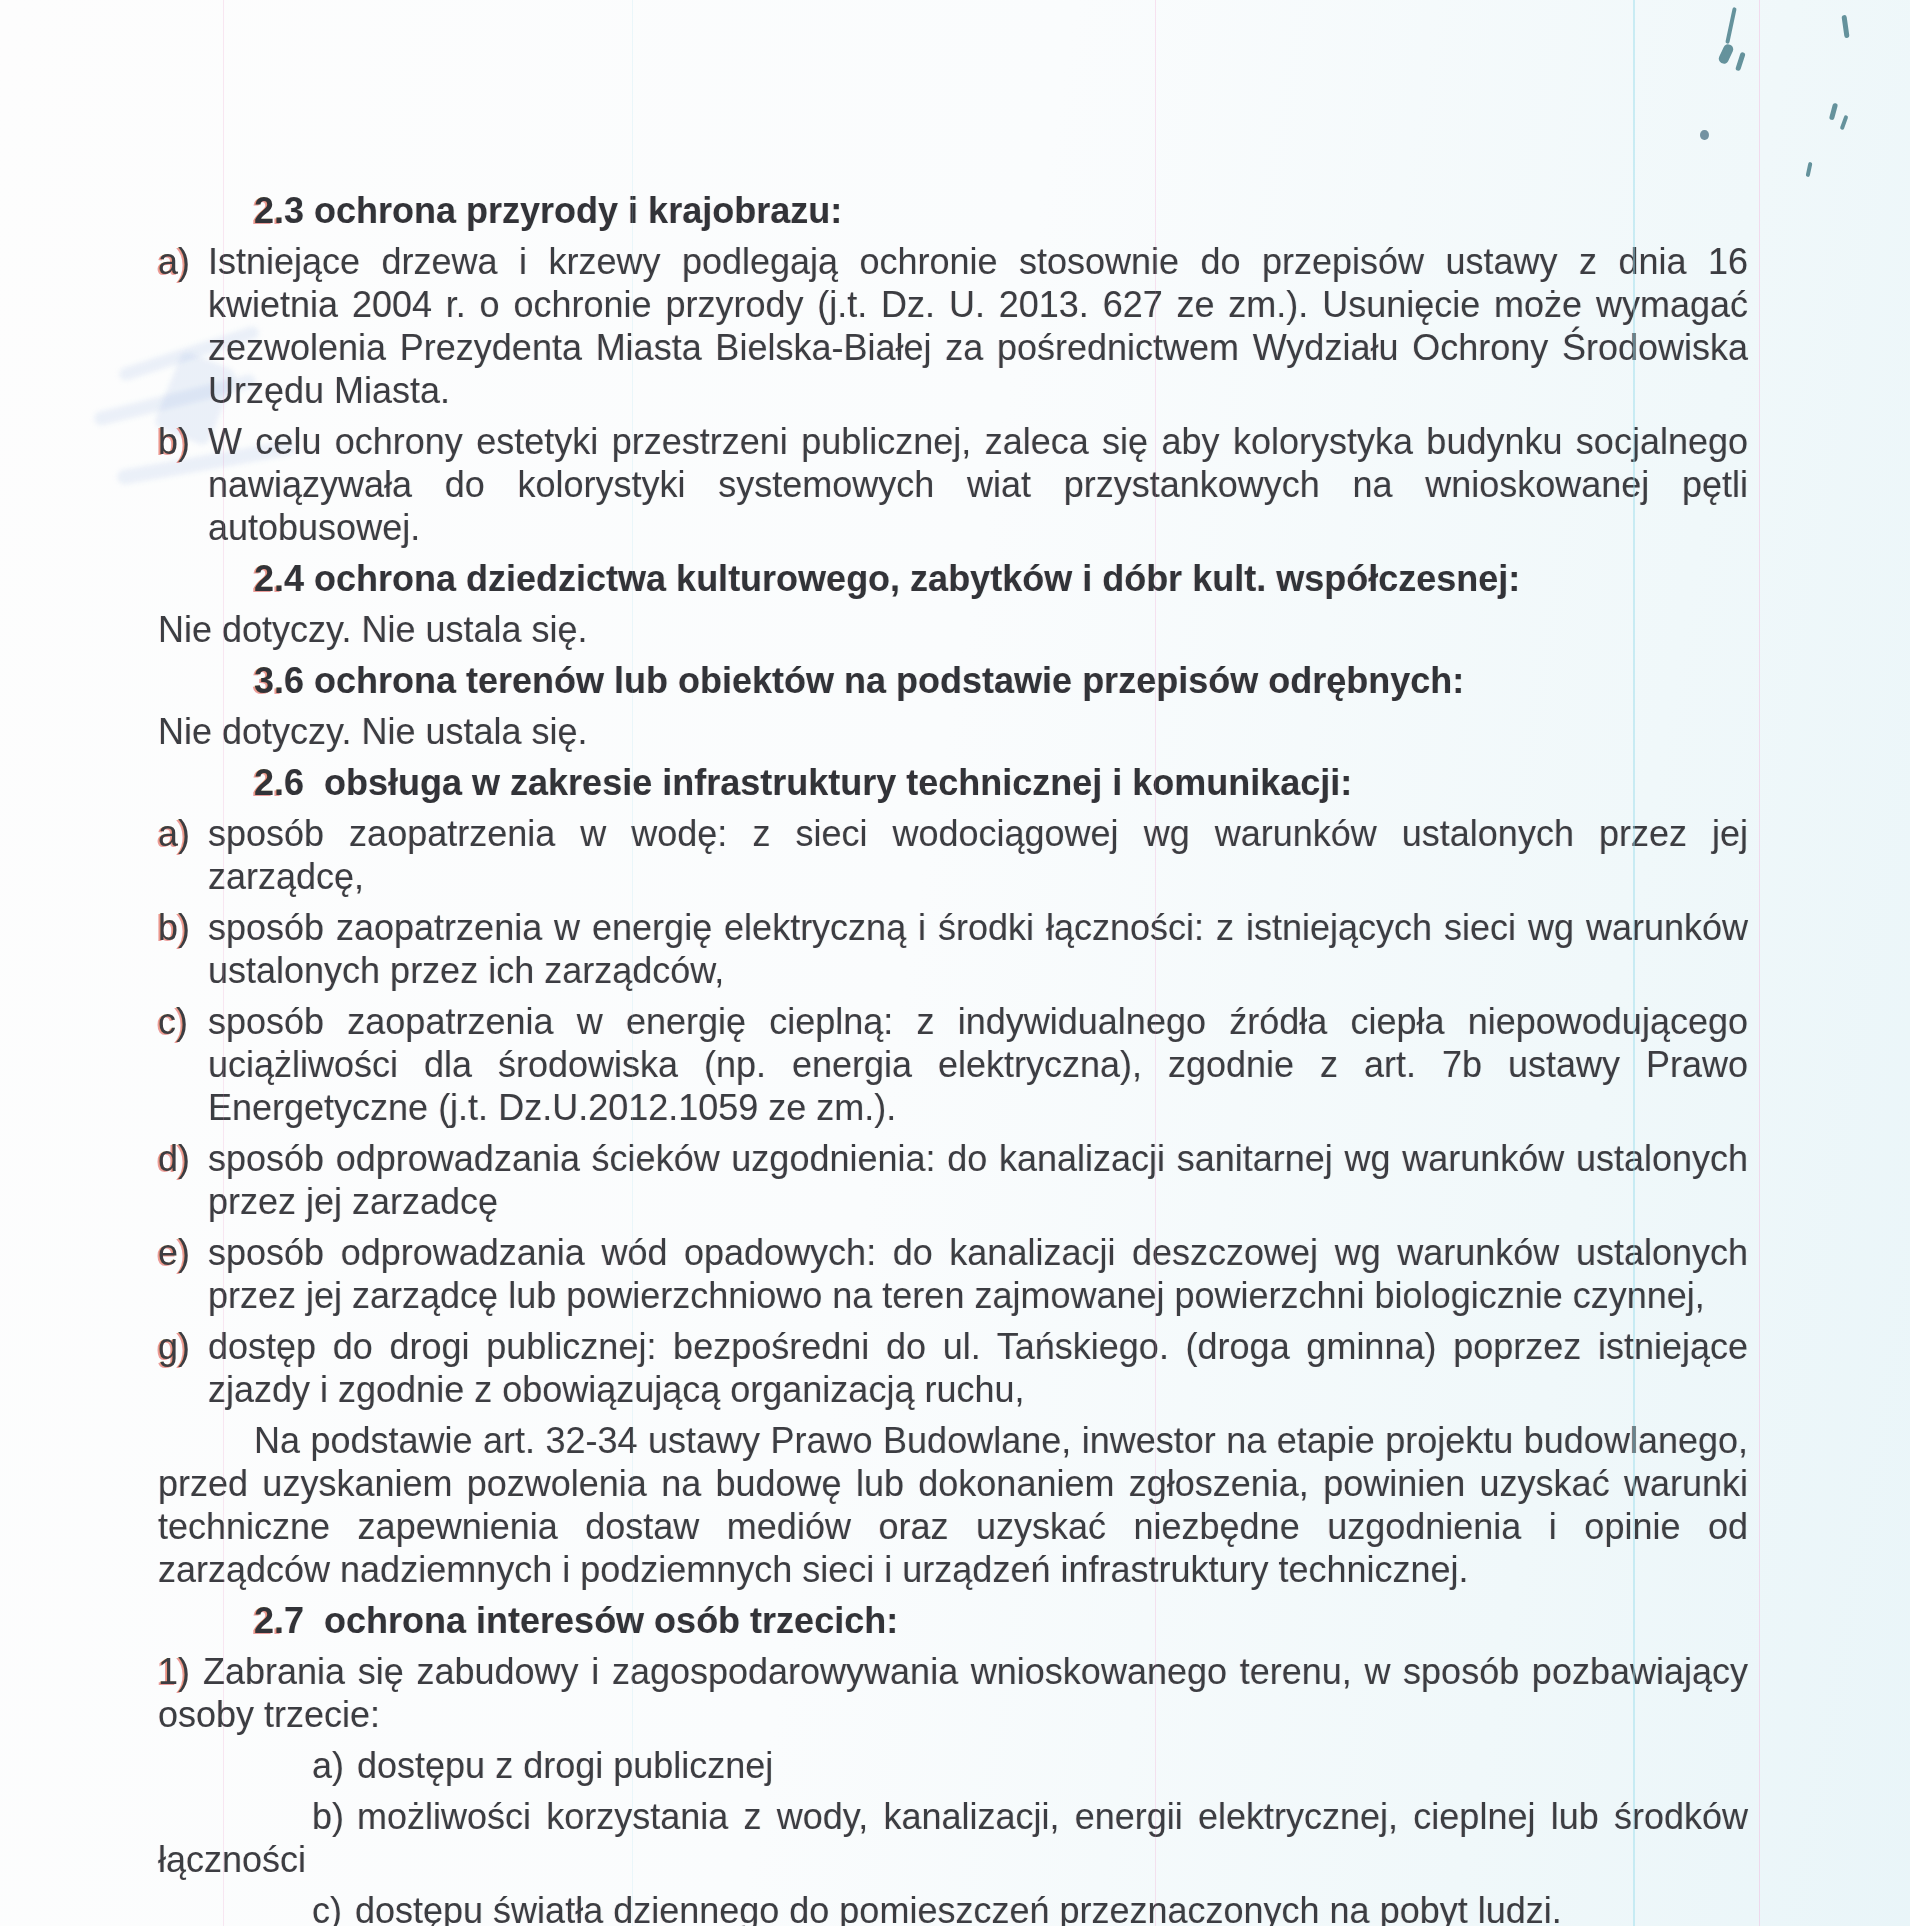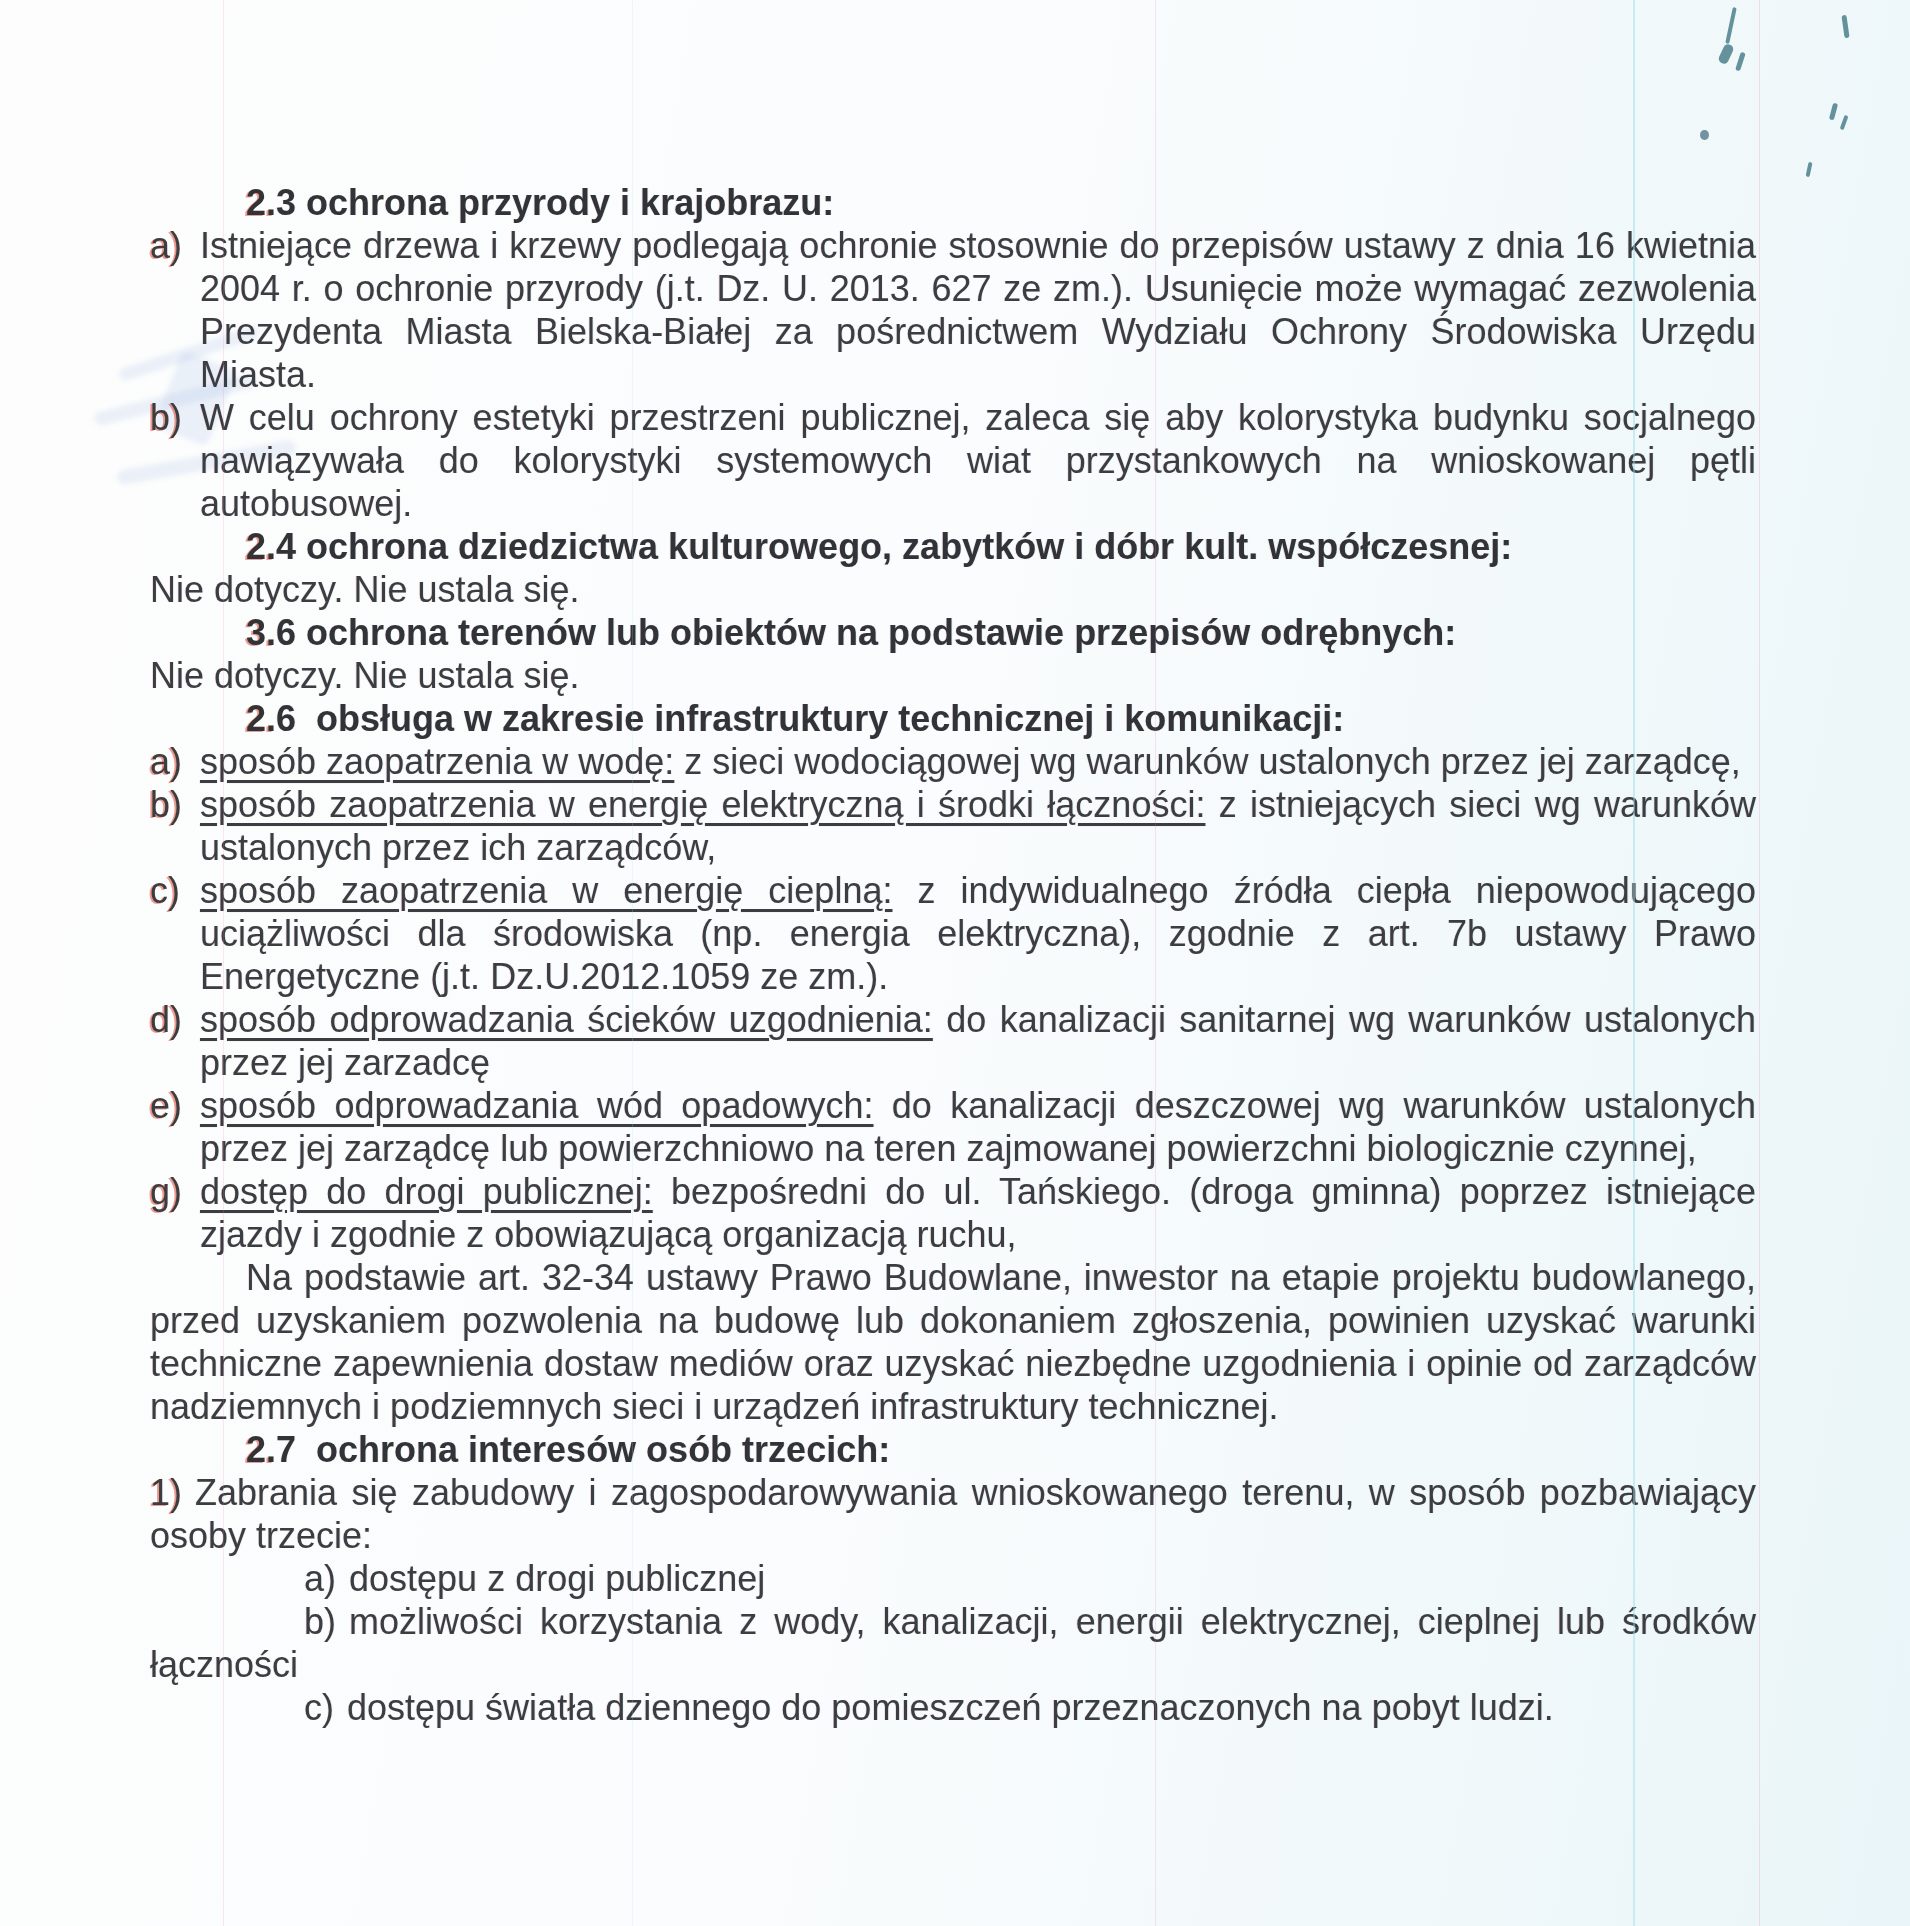--- a/index.html
+++ b/index.html
@@ -12,32 +12,32 @@
     position:relative;width:1911px;height:2702px;
     background:linear-gradient(100deg,#fdfdfd 0%,#fafcfd 45%,#f0f8fa 75%,#e7f4f8 100%);
   }
   
   .content{
     position:absolute;left:150px;top:181px;width:1606px;
     font-size:36px;line-height:43px;color:#3c3d42;
     text-align:justify;
     text-shadow:-0.8px 0.4px 0 rgba(205,55,45,0.12), 0.8px 0 0 rgba(55,165,175,0.10);
   }
-  .content p{margin:0;}
+  .content p{margin:8px;}
   .h{font-weight:bold;color:#323338;}
   .h::first-letter{text-shadow:-1.9px 1.2px 0 rgba(215,40,35,0.45),-0.8px 0.4px 0 rgba(255,195,0,0.30);}
   .ind{text-indent:96px;}
   .li{padding-left:50px;}
   .mk{display:inline-block;width:50px;margin-left:-50px;text-indent:0;}
   .fr{text-shadow:-1.9px 1.2px 0 rgba(215,40,35,0.45),-0.8px 0.4px 0 rgba(255,195,0,0.30);}
   .mk2{margin-right:13px;}
   .sub{text-indent:154px;}
   .note{text-indent:96px;margin-top:20px;}
   .plain{text-align:justify;}
-  .u{text-decoration:underline;text-decoration-thickness:2.7px;text-underline-offset:6.2px;}
+  .u{text-decoration-thickness:2.7px;text-underline-offset:6.2px;}
   
   .hairline{position:absolute;top:0;height:2651px;width:1.2px;pointer-events:none;}
   .hl1{left:223px;background:rgba(235,130,190,0.18);}
   .hl2{left:1155px;background:rgba(240,120,190,0.20);}
   .hl3{left:1759px;background:rgba(245,130,200,0.26);}
   .hl4{left:1633px;width:1.5px;background:rgba(150,220,235,0.45);}
   .hl5{left:632px;background:rgba(170,225,240,0.20);}
   .ink{position:absolute;background:#35707c;opacity:0.75;border-radius:4.6px;}
   .dot{border-radius:50%;background:#4a7084;}
   .ghost{position:absolute;background:rgba(115,155,215,0.13);filter:blur(2.7px);border-radius:7.7px;pointer-events:none;}

